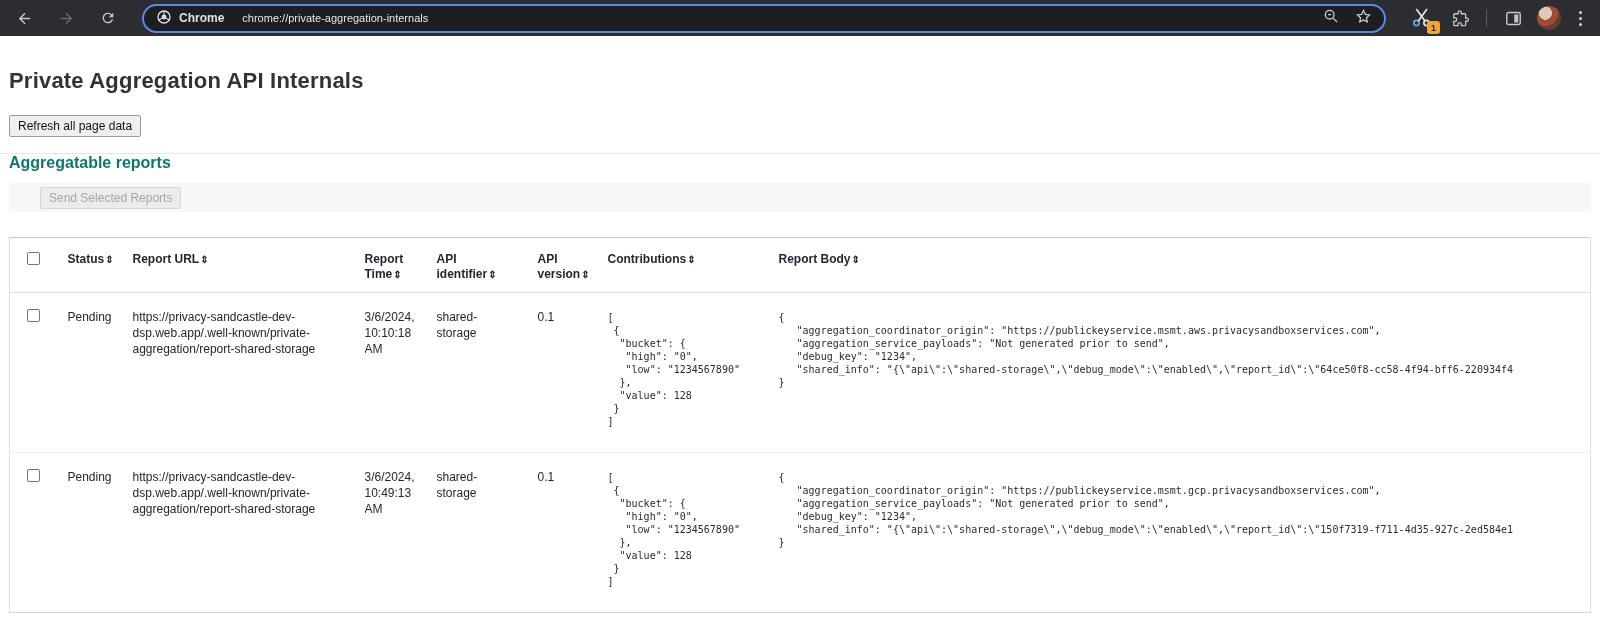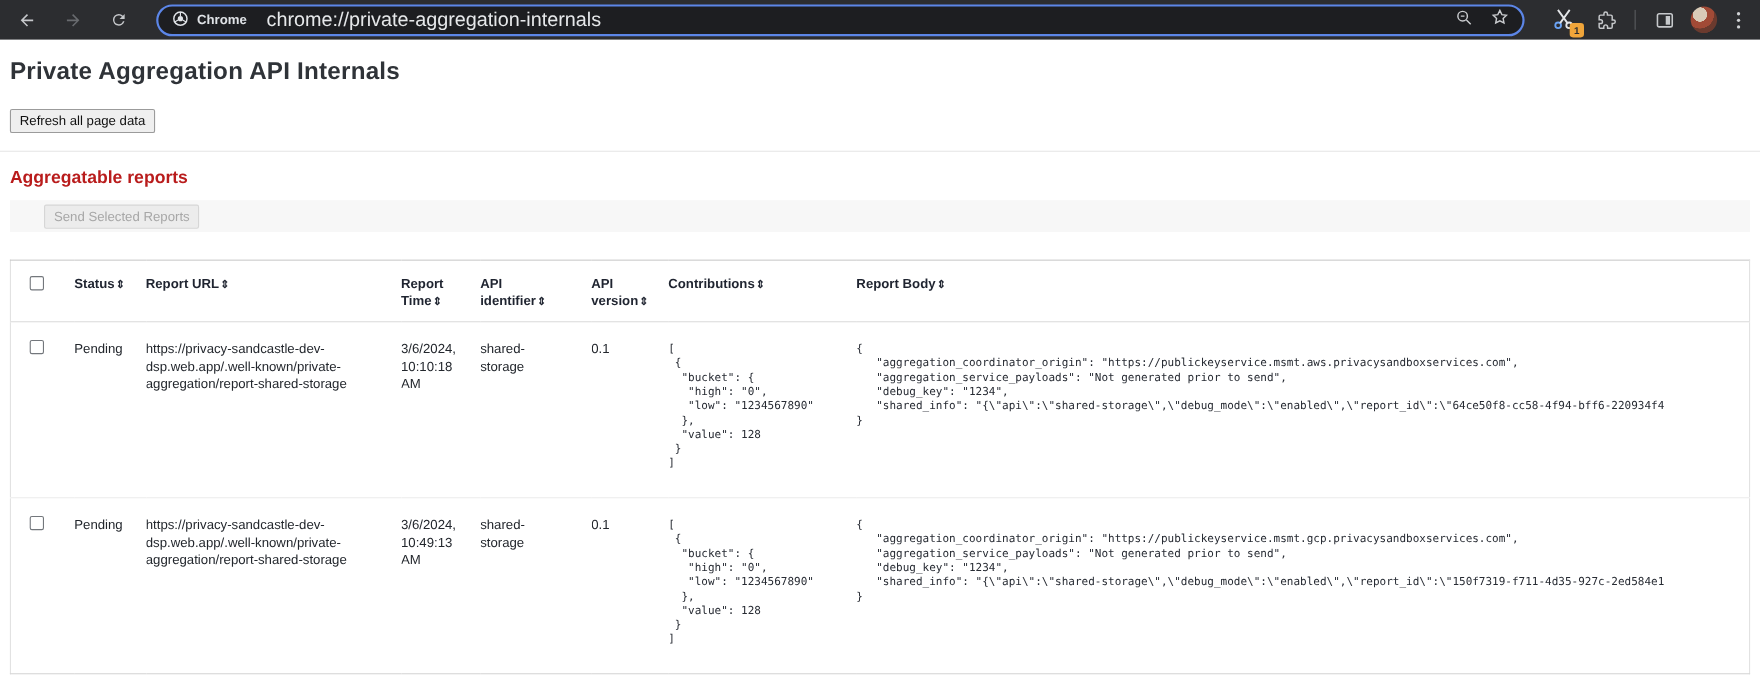--- a/index.html
+++ b/index.html
@@ -12,44 +12,44 @@
   .tb-btn { width:28px; height:28px; border-radius:50%; display:flex;
     align-items:center; justify-content:center; color:#c6c8cb; flex:0 0 auto; cursor:pointer; }
   .tb-btn.disabled { color:#696b6f; }
   .tb-btn svg { display:block; }
 
   .omnibox { flex:1 1 auto; height:29px; margin:0 10px 0 6px; background:#1d1e21;
     border:2px solid #5c86e8; border-radius:15px; display:flex; align-items:center;
     padding:0 12px; min-width:0; }
   .chip { display:flex; align-items:center; gap:7px; color:#dfe2e6;
     font-size:12px; font-weight:700; flex:0 0 auto; }
-  .url-text { color:#e6e8ea; font-size:18px; margin-left:18px; flex:1 1 auto;
+  .url-text { color:#e6e8ea; font-size:11px; margin-left:18px; flex:1 1 auto;
     white-space:nowrap; overflow:hidden; }
   .omni-icons { display:flex; align-items:center; gap:16px; color:#c9cbce; flex:0 0 auto; }
 
   .right-icons { display:flex; align-items:center; gap:10px; color:#cfd1d4; flex:0 0 auto; }
   .ext-wrap { position:relative; width:26px; height:28px; }
   .badge { position:absolute; right:-4px; bottom:-2px; min-width:13px; height:13px;
     background:#f0a53a; border-radius:3px; color:#2c2d30; font-size:9px; font-weight:700;
     display:flex; align-items:center; justify-content:center; padding:0 2px; }
   .vsep { width:1px; height:18px; background:#5a5c60; margin:0 2px; }
   .avatar { width:24px; height:24px; border-radius:50%;
     background:radial-gradient(circle at 35% 30%, #d9cbb8 0 28%, #a14a36 29% 55%, #6b3a2e 56% 78%, #36302b 79%);
     flex:0 0 auto; cursor:pointer; }
   .kebab { display:flex; flex-direction:column; gap:3px; padding:4px 8px; cursor:pointer; }
   .kebab i { width:3px; height:3px; border-radius:50%; background:#cfd1d4; display:block; }
 
   
-  .page { padding:16px 9px 0 9px; color:#22262c; }
+  .page { padding:32px 9px 0 9px; color:#22262c; }
   h1 { font-size:22px; font-weight:700; color:#2f3338; letter-spacing:.2px; }
   .btn-row { margin-top:21px; display:flex; gap:38px;align-items:flex-end; }
   button.std { font-family:"Liberation Sans", sans-serif; font-size:12px; color:#111;
     background:#efefef; border:1px solid #9b9b9b; border-radius:2px; padding:3px 8px; cursor:pointer; }
   .hr { height:1px; background:#e7e7e7; margin:16px -9px 0 -9px; }
-  h2 { font-size:16px; font-weight:700; color:#b91c1c; margin-top:15px; }
+  h2 { font-size:16px; font-weight:700; color:#0f766e; }
 
   .table-toolbar { margin-top:11px; background:#f7f7f7; height:29px; display:flex;
     align-items:center; padding:0 1px; }
   button.std[disabled] { color:#a7a7a7; background:#ececec; border-color:#d6d6d6; cursor:default;margin-left:30px; }
 
   table { width:1582px; border-collapse:collapse; table-layout:fixed; margin-top:25px;
     border:1px solid #e2e2e2; border-top:1px solid #cbcbcb; border-bottom:1px solid #d6d6d6; }
   col.c-check{width:58px} col.c-status{width:65px} col.c-url{width:232px}
   col.c-time{width:72px} col.c-apiid{width:101px} col.c-ver{width:70px}
   col.c-contrib{width:171px} col.c-body{width:auto}

